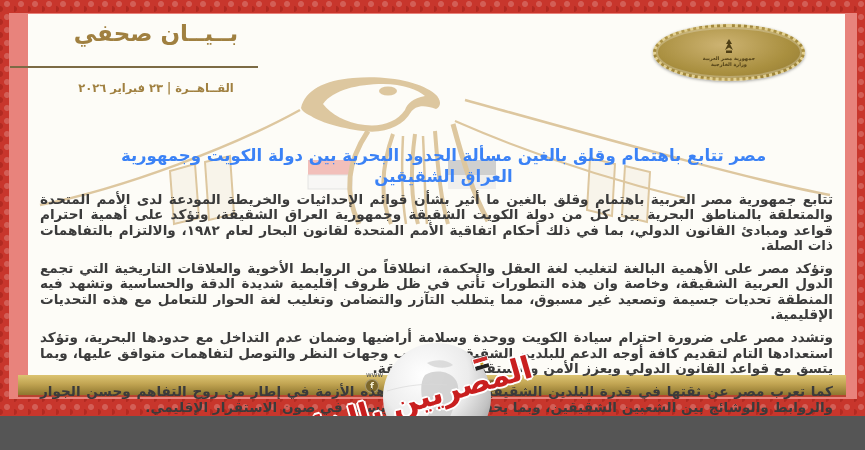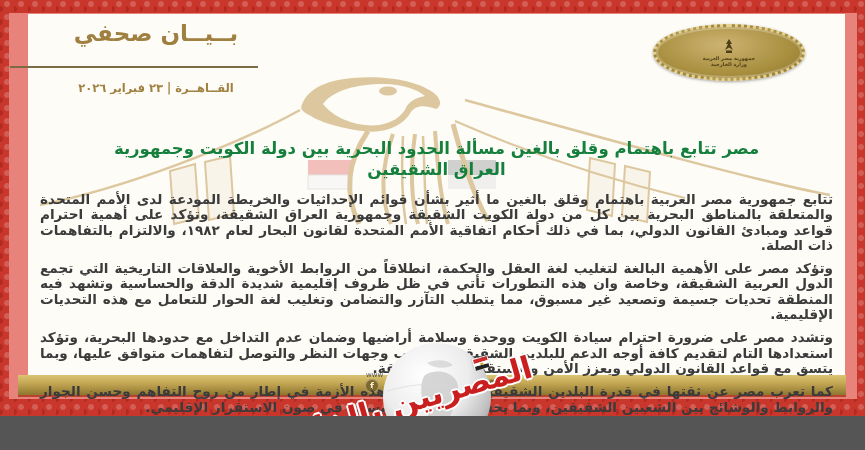--- a/index.html
+++ b/index.html
@@ -34,22 +34,22 @@
   .seal svg{display:block;}
   .seal-text{font-size:5px;line-height:6px;color:#4f3f16;text-align:center;direction:rtl;
              filter:blur(.4px);font-weight:bold;}
   .seal-text span{display:block;}
 
   
   .eagle-wm{position:absolute;left:7px;top:62px;width:800px;height:155px;opacity:.8;pointer-events:none;}
 
   
   .headline{position:absolute;left:50%;top:124px;transform:translateX(-50%);
-            width:660px;margin:0;text-align:center;direction:rtl;
-            color:#15803d;font-weight:bold;font-size:16.5px;line-height:21px;z-index:2;}
+            width:660px;margin:7px;text-align:center;direction:rtl;
+            color:#3b82f6;font-weight:bold;font-size:16.5px;line-height:21px;z-index:2;}
 
   
   .bodytext{position:absolute;left:12px;right:12px;top:178px;z-index:2;direction:rtl;}
   .bodytext p{margin:0 0 8px 0;color:#3b3b3b;font-weight:bold;font-size:13.6px;
               line-height:15.3px;text-align:justify;}
 
   
   .footerbar{position:absolute;left:-10px;right:-1px;bottom:0;height:22px;z-index:1;
              background:linear-gradient(180deg,#dcc472 0%, #c1a452 45%, #8e762f 100%);
              border-bottom:2px solid #b8432f;}

